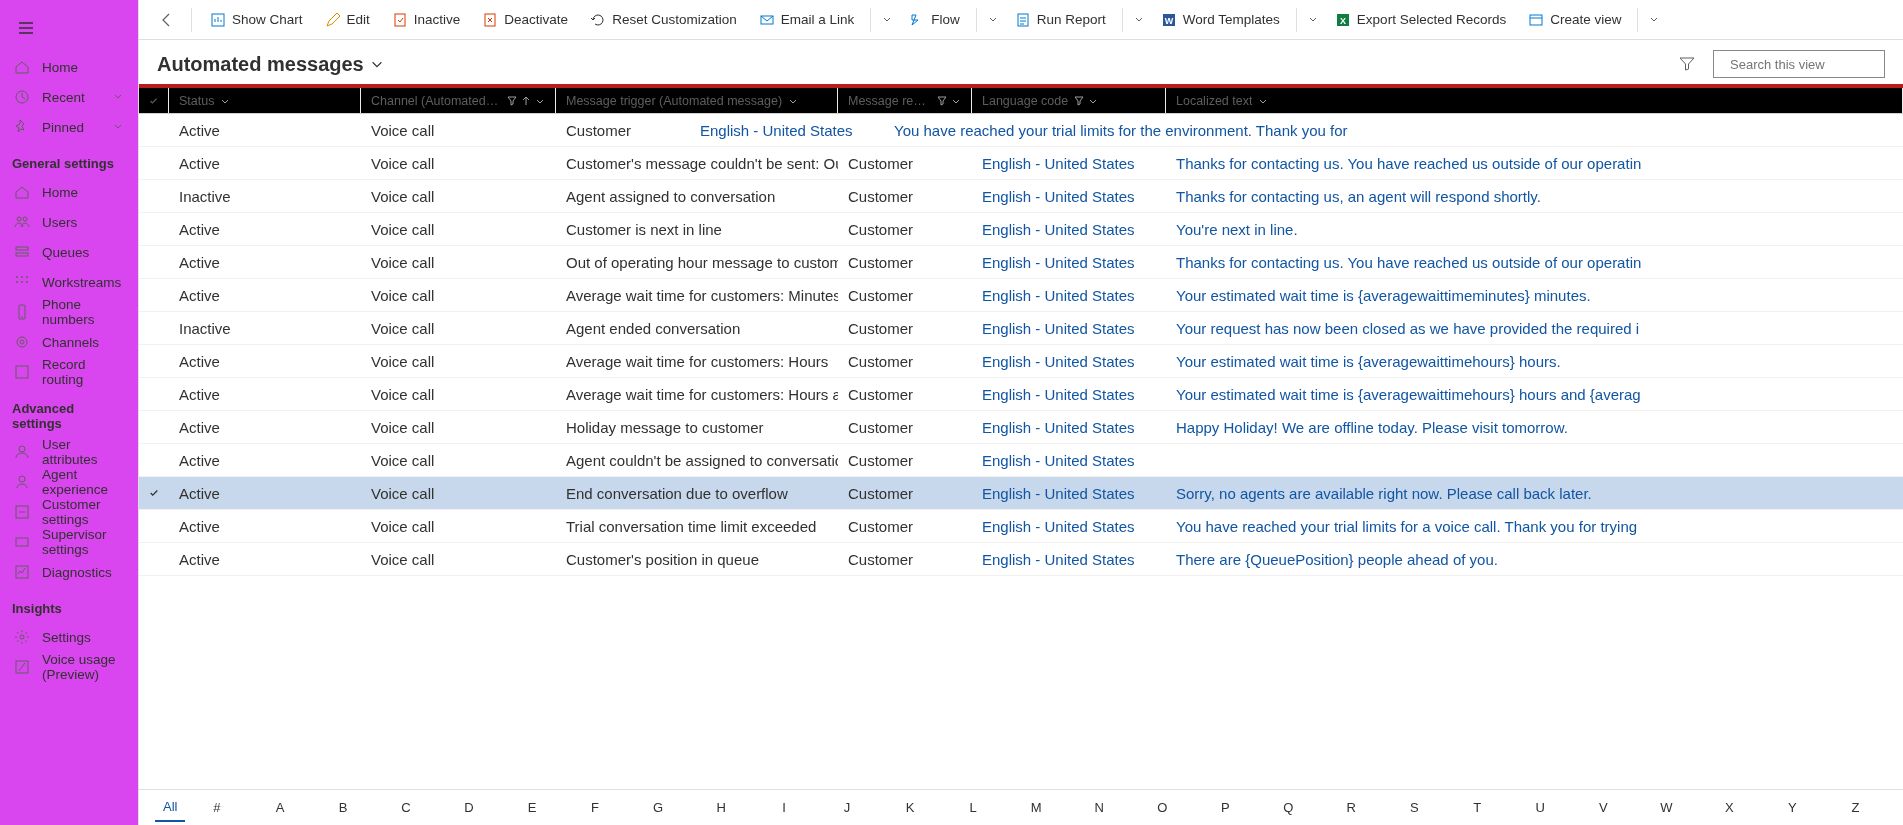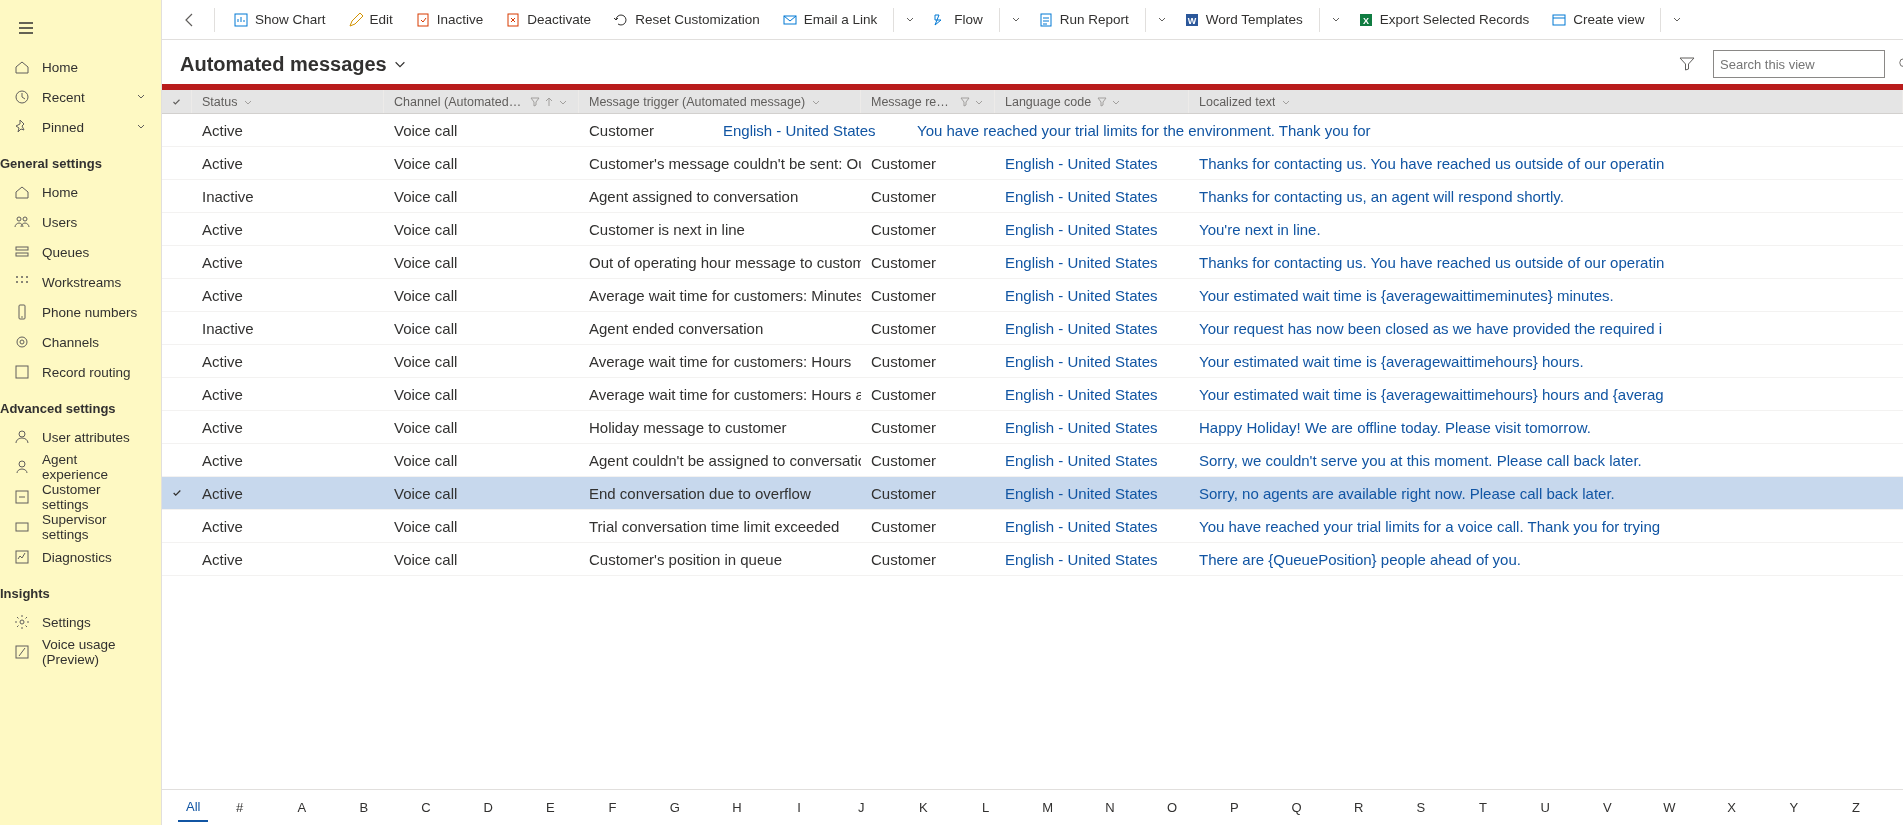--- a/index.html
+++ b/index.html
@@ -8,22 +8,22 @@
     font-family: "Segoe UI", Arial, sans-serif;
     font-size: 14px;
     color: #323130;
     background: #fff;
     height: 100%;
     overflow: hidden;
   }
   .app { display: flex; height: 100vh; }
   
   .sidebar {
-    width: 162px;
-    background: #fef9c3;
+    width: 139px;
+    background: #d946ef;
     border-right: 1px solid #e1dfdd;
     display: flex;
     flex-direction: column;
     padding-top: 8px;
     overflow-y: auto;
   }
   .hamburger {
     width: 32px; height: 32px;
     display:flex; align-items:center; justify-content:center;
     margin: 4px 10px 8px 10px;
@@ -33,21 +33,21 @@
     display:flex; align-items:center;
     height: 30px;
     padding: 0 14px;
     cursor:pointer;
     font-size: 13.5px;
     color:#323130;
   }
   .side-item .icon { width:16px; height:16px; margin-right:12px; display:flex; align-items:center; justify-content:center; color:#605e5c;}
   .side-item .chev { margin-left:auto; color:#605e5c; }
   .section-header {
-    padding: 14px 14px 6px 0;
+    padding: 14px 14px 6px 12px;
     font-size: 13px;
     font-weight:600;
     color:#323130;
   }
   
   .main { flex:1; display:flex; flex-direction:column; min-width:0;}
   .cmdbar {
     height: 40px;
     border-bottom: 1px solid #e1dfdd;
     display:flex; align-items:center;
@@ -76,35 +76,35 @@
   .content-title {
     font-size:20px; font-weight:600;
   }
   .content-title-chev { margin-left:6px; display:flex;align-items:center; cursor:pointer;}
   .content-header-spacer { flex:1; }
   .funnel-btn { width:28px;height:28px;display:flex;align-items:center;justify-content:center;cursor:pointer;color:#605e5c;margin-right:12px;}
   .search-box {
     width:172px; height:28px;
     border:1px solid #8a8886;
     display:flex; align-items:center;
-    padding:0 4px;
+    padding:0 14px;
   }
   .search-box input {
     flex:1; border:none; outline:none; font-size:13px; background:transparent;
   }
   .search-box .sicon { color:#605e5c; }
   
   .grid-wrap { flex:1; overflow:auto; }
   .grid { min-width: 100%; }
   .grid-header {
     display:flex;
     border-bottom:1px solid #d2d0ce;
-    border-top:6px solid #b91c1c;
+    border-top:4px solid #b91c1c;
     height:30px;
-    position:sticky; top:0; background:#e5e5e5; z-index:2;
+    position:sticky; top:0; background:#000000; z-index:2;
     font-size:12.5px;
     color:#605e5c;
   }
   .grid-row {
     display:flex;
     border-bottom:1px solid #f3f2f1;
     height:33px;
     font-size:15px;
   }
   .grid-row.selected { background:#c7d8ed; }
@@ -643,21 +643,20 @@
               <div class="cell col-lang link">English - United States</div>
               <div class="cell col-text link">Happy Holiday! We are offline today. Please visit tomorrow.</div>
             </div>
             <div class="grid-row">
               <div class="cell col-check"></div>
               <div class="cell col-status">Active</div>
               <div class="cell col-channel">Voice call</div>
               <div class="cell col-trigger">Agent couldn't be assigned to conversation</div>
               <div class="cell col-recipient">Customer</div>
               <div class="cell col-lang link">English - United States</div>
-              <div class="cell col-text link">Sorry, we couldn't serve you at this moment. Please call back later.</div>
             </div>
             <div class="grid-row selected">
               <div class="cell col-check">
                 <svg width="12" height="12" viewBox="0 0 12 12">
                   <path d="M2 6l2.5 2.5L10 3" stroke="#323130" stroke-width="1.5" fill="none"></path>
                 </svg>
               </div>
               <div class="cell col-status">Active</div>
               <div class="cell col-channel">Voice call</div>
               <div class="cell col-trigger">End conversation due to overflow</div>

